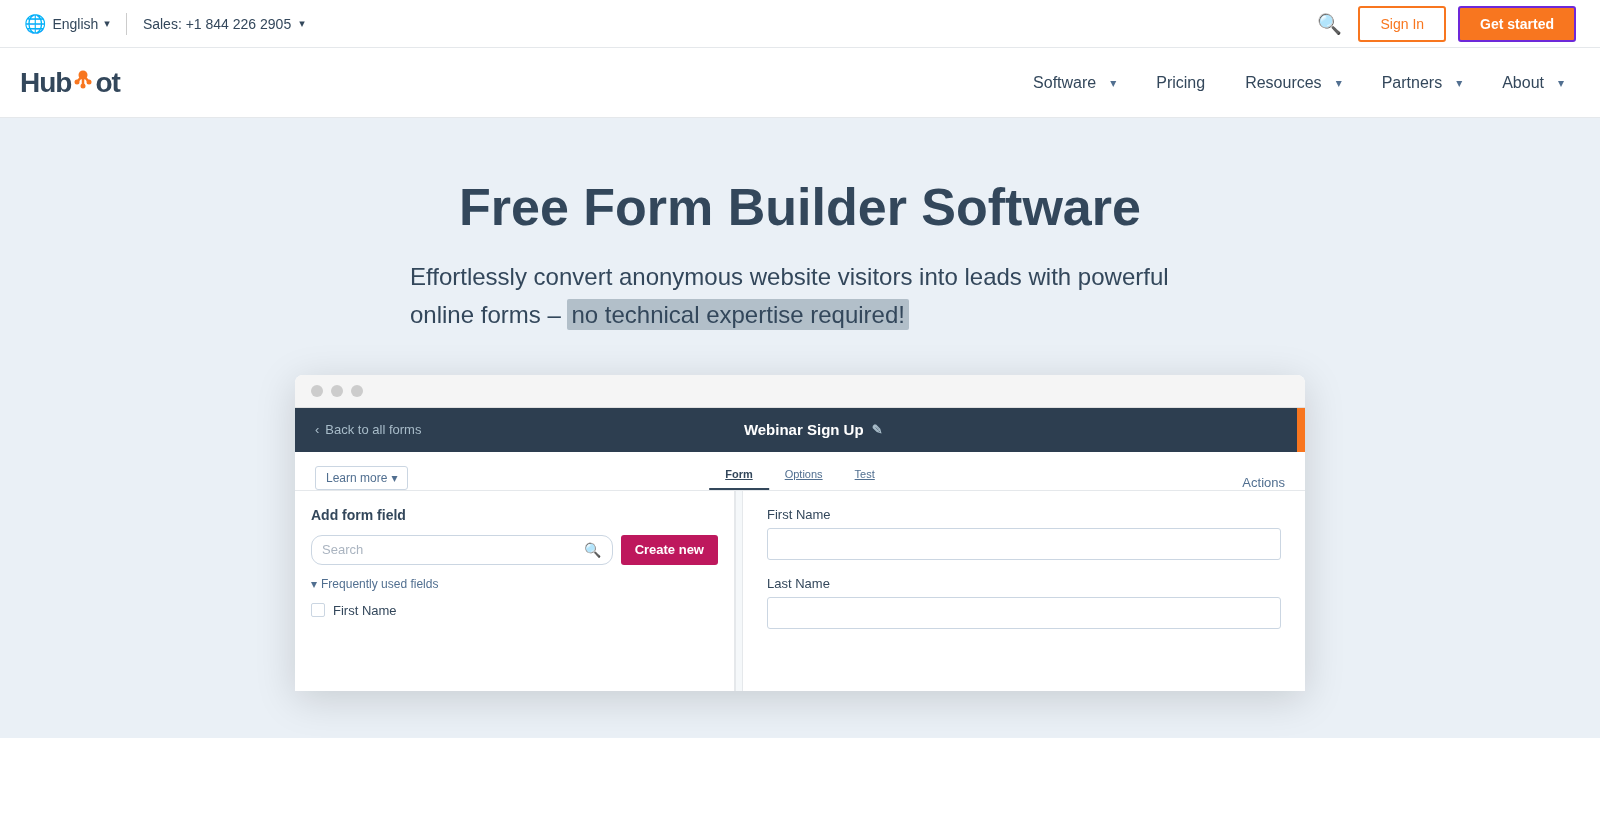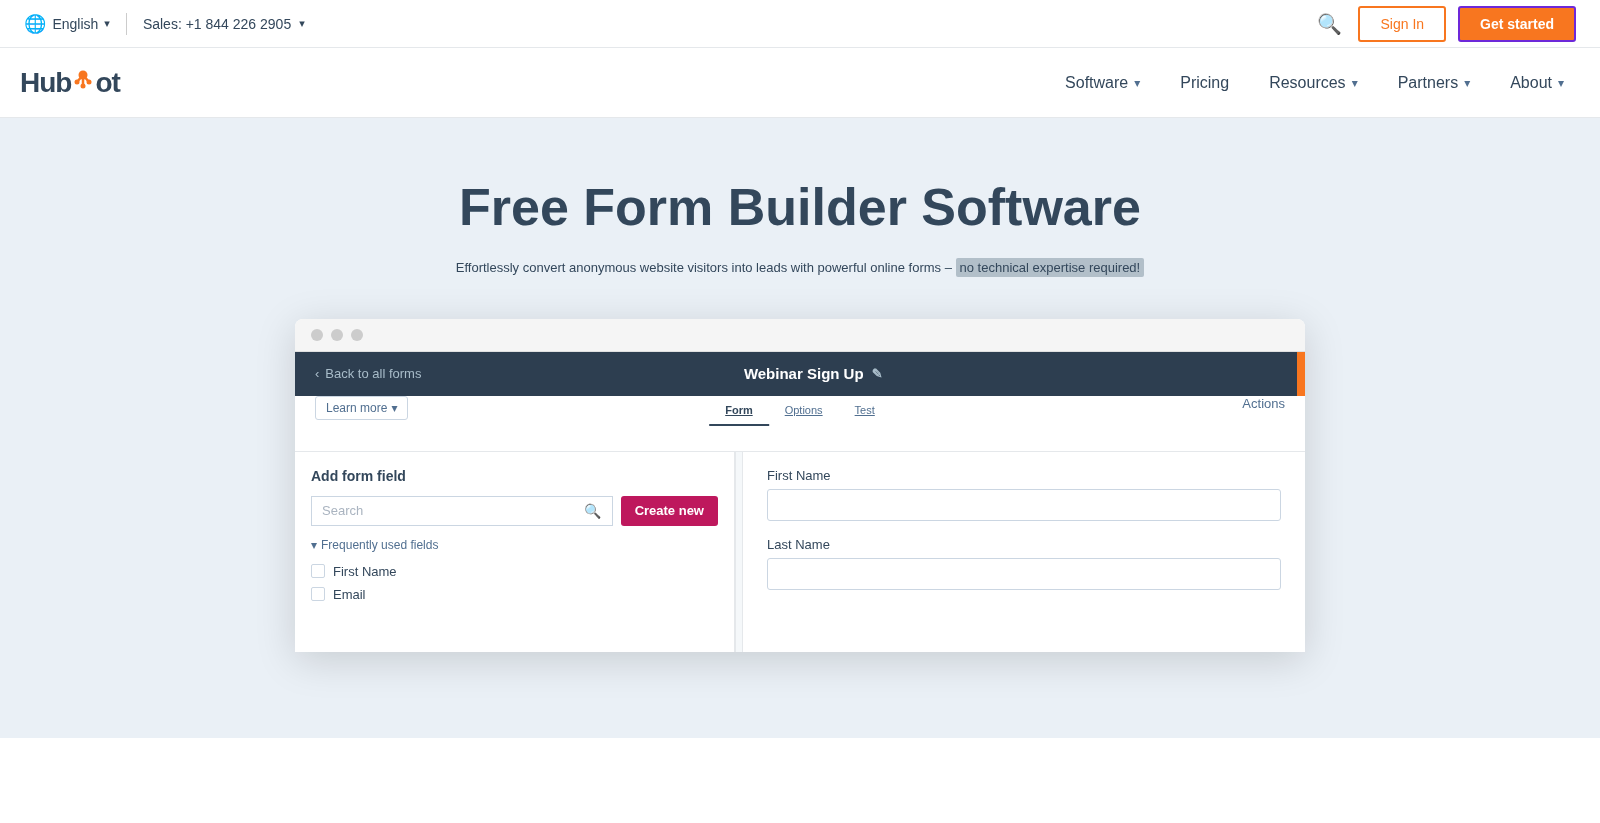--- a/index.html
+++ b/index.html
@@ -105,21 +105,21 @@
     }
 
     .nav-links {
       display: flex;
       align-items: center;
       gap: 8px;
     }
     .nav-item {
       display: flex;
       align-items: center;
-      gap: 6px;
+      gap: 14px;
       padding: 8px 16px;
       font-size: 16px;
       font-weight: 500;
       color: #33475b;
       cursor: pointer;
       text-decoration: none;
     }
     .nav-chevron {
       font-size: 12px;
       color: #516f90;
@@ -136,23 +136,23 @@
     }
     .hero-title {
       font-size: 52px;
       font-weight: 800;
       color: #33475b;
       text-align: center;
       margin-bottom: 20px;
       line-height: 1.15;
     }
     .hero-subtitle {
-      font-size: 13px;
-      color: #33475b;
-      text-align: right;
+      font-size: 24px;
+      color: #33475b;
+      text-align: left;
       max-width: 780px;
       line-height: 1.6;
       margin-bottom: 40px;
     }
     .highlight {
       background: #b2bfc9;
       border-radius: 2px;
       padding: 2px 4px;
     }
 
@@ -210,25 +210,25 @@
       font-size: 13px;
       color: #a8bcc9;
     }
     .app-header-right {
       width: 80px;
     }
 
     
     .app-subnav {
       display: flex;
-      align-items: flex-start;
+      align-items: flex-end;
       padding: 0 20px;
       border-bottom: 1px solid #e5e8eb;
       background: #fff;
-      height: 56px;
+      height: 39px;
       position: relative;
     }
     .learn-more-btn {
       display: flex;
       align-items: center;
       gap: 4px;
       font-size: 12px;
       color: #516f90;
       background: #fff;
       border: 1px solid #cbd6e2;
@@ -283,21 +283,21 @@
       margin-bottom: 12px;
     }
     .search-row {
       display: flex;
       gap: 8px;
       margin-bottom: 12px;
     }
     .search-field {
       flex: 1;
       border: 1px solid #cbd6e2;
-      border-radius: 0;
+      border-radius: 11px;
       padding: 6px 10px;
       font-size: 13px;
       color: #33475b;
       display: flex;
       align-items: center;
       justify-content: space-between;
       background: #fff;
     }
     .search-field-text {
       color: #aab4c0;
@@ -495,24 +495,20 @@
           <button class="create-new-btn">Create new</button>
         </div>
         <div class="frequently-used">
           <span>▾</span>
           <span>Frequently used fields</span>
         </div>
         <div class="field-item">
           <div class="field-checkbox"></div>
           <span>First Name</span>
         </div>
-        <div class="field-item">
-          <div class="field-checkbox"></div>
-          <span>Email</span>
-        </div>
       </div>
 
       <div class="app-divider"></div>
 
       <div class="app-form-area">
         <div class="form-field-group">
           <div class="form-field-label">First Name</div>
           <div class="form-field-input"></div>
         </div>
         <div class="form-field-group">

